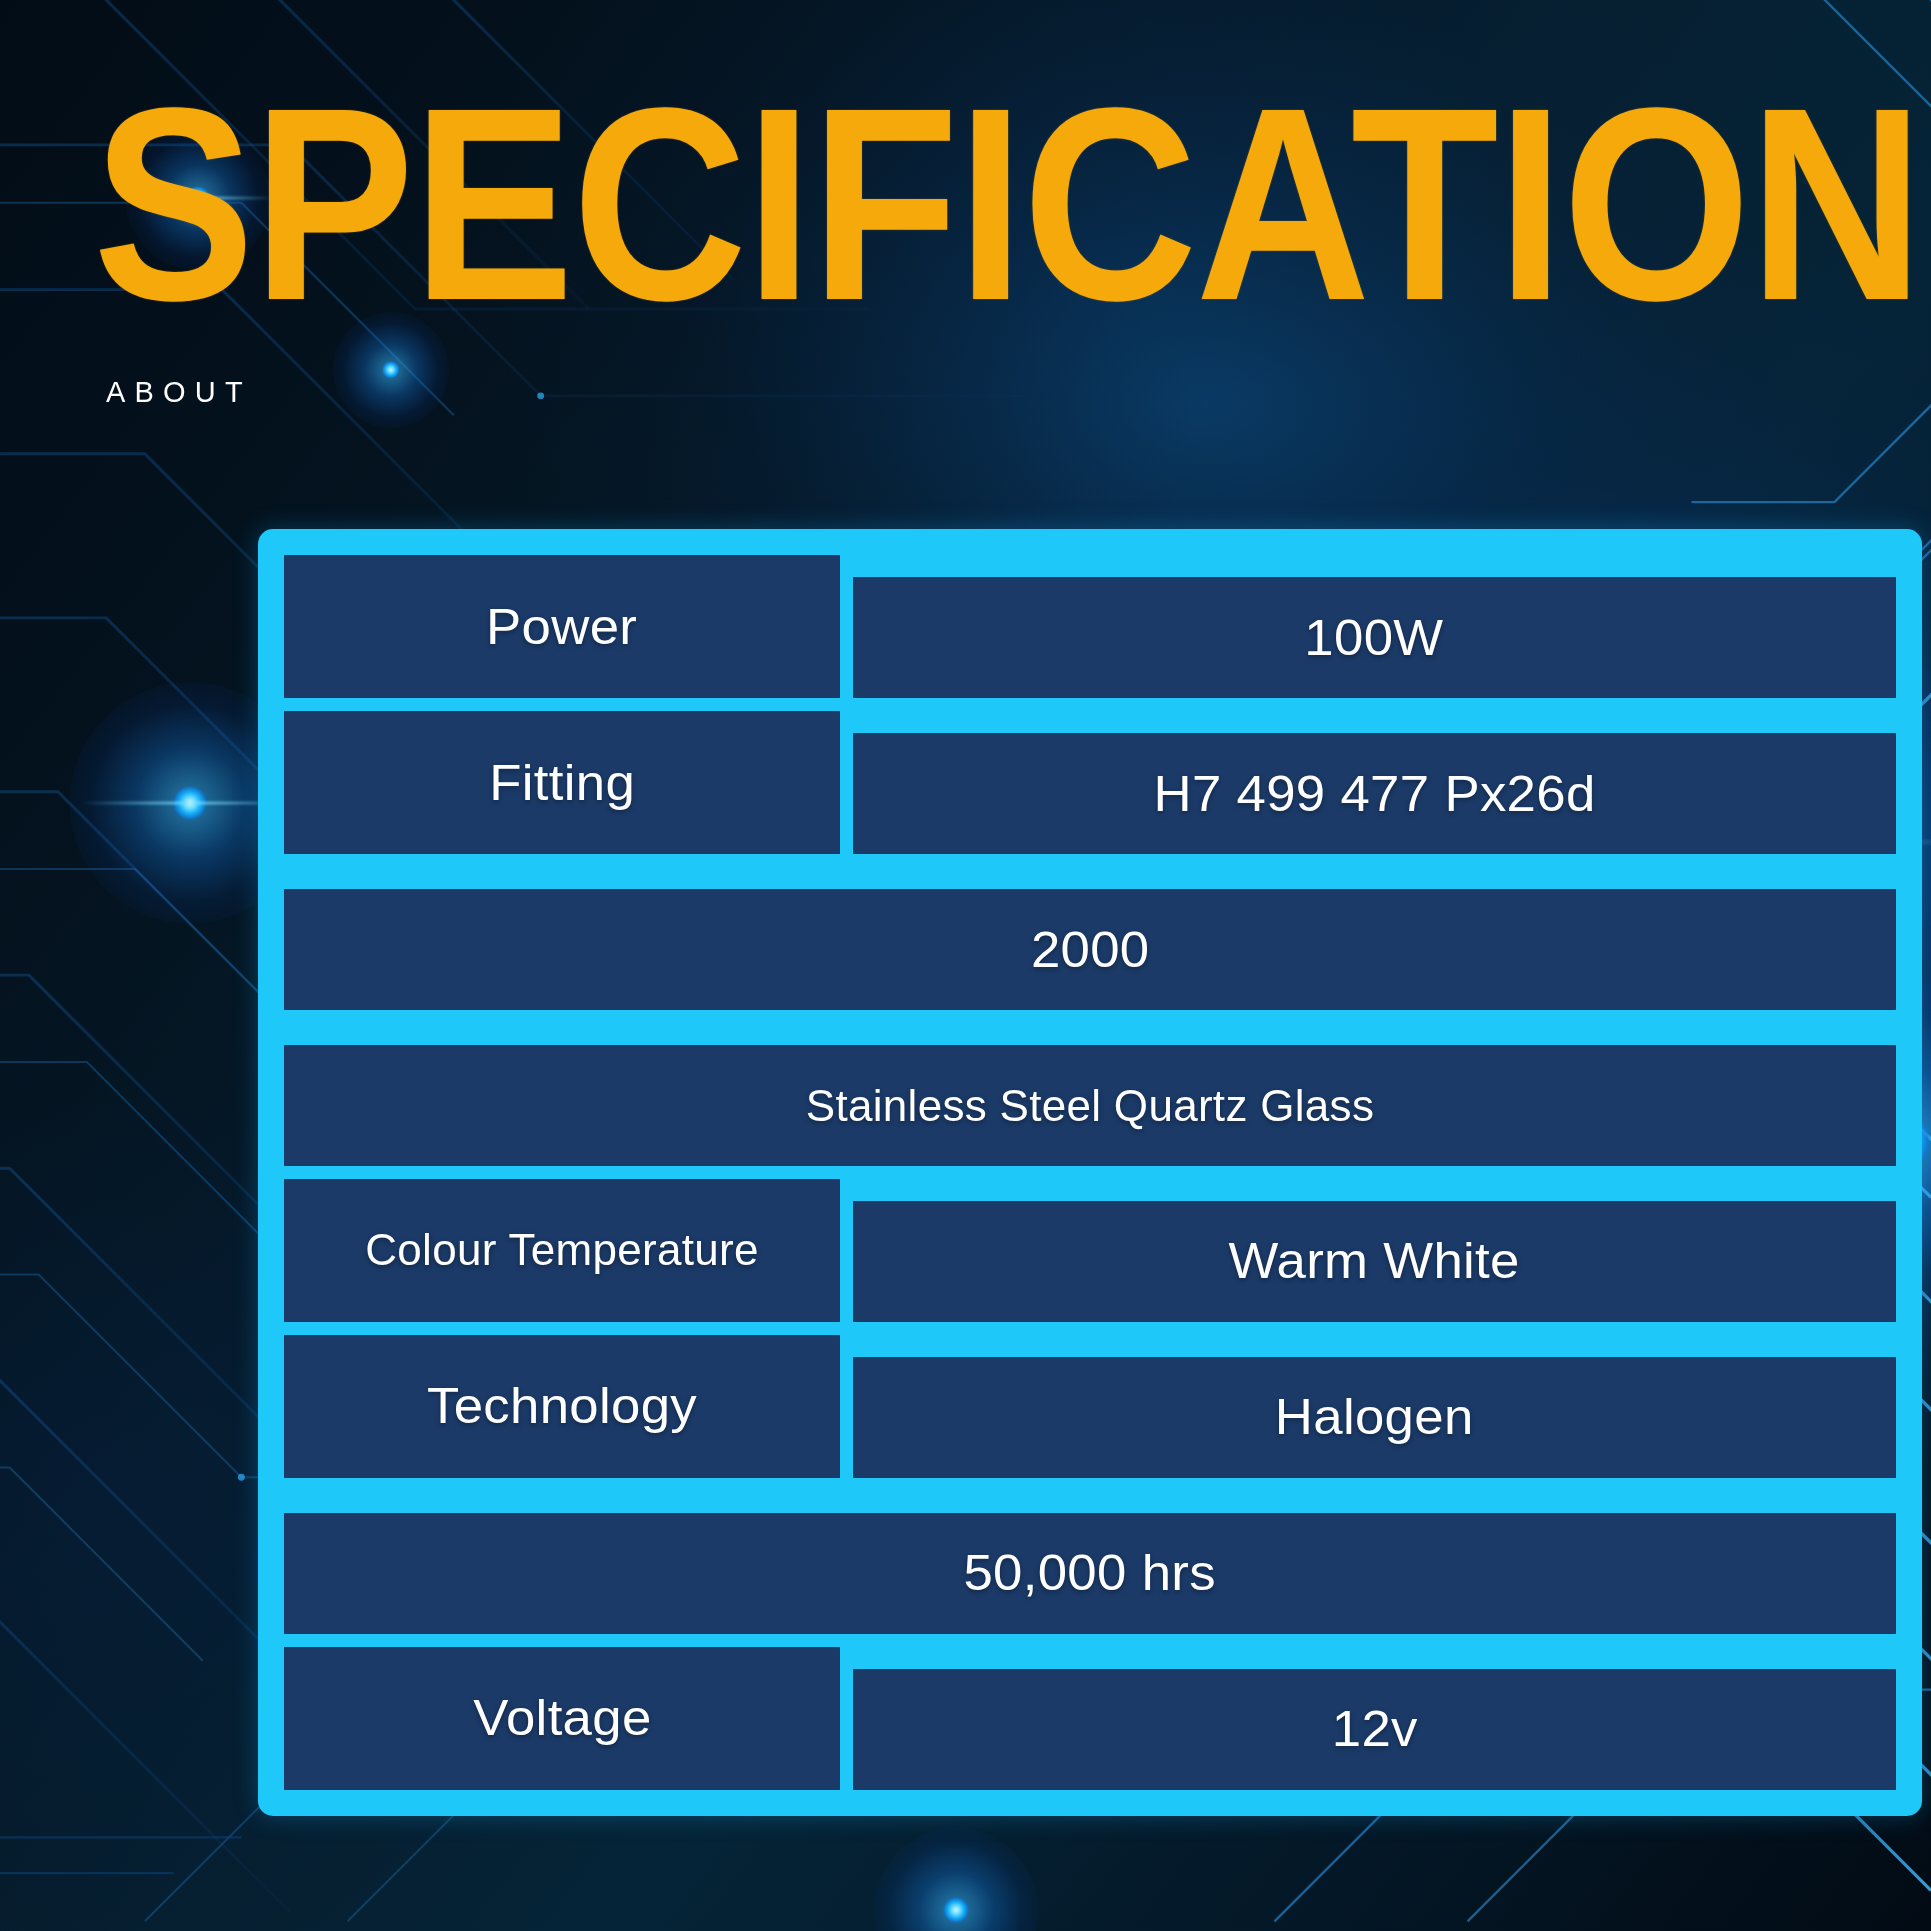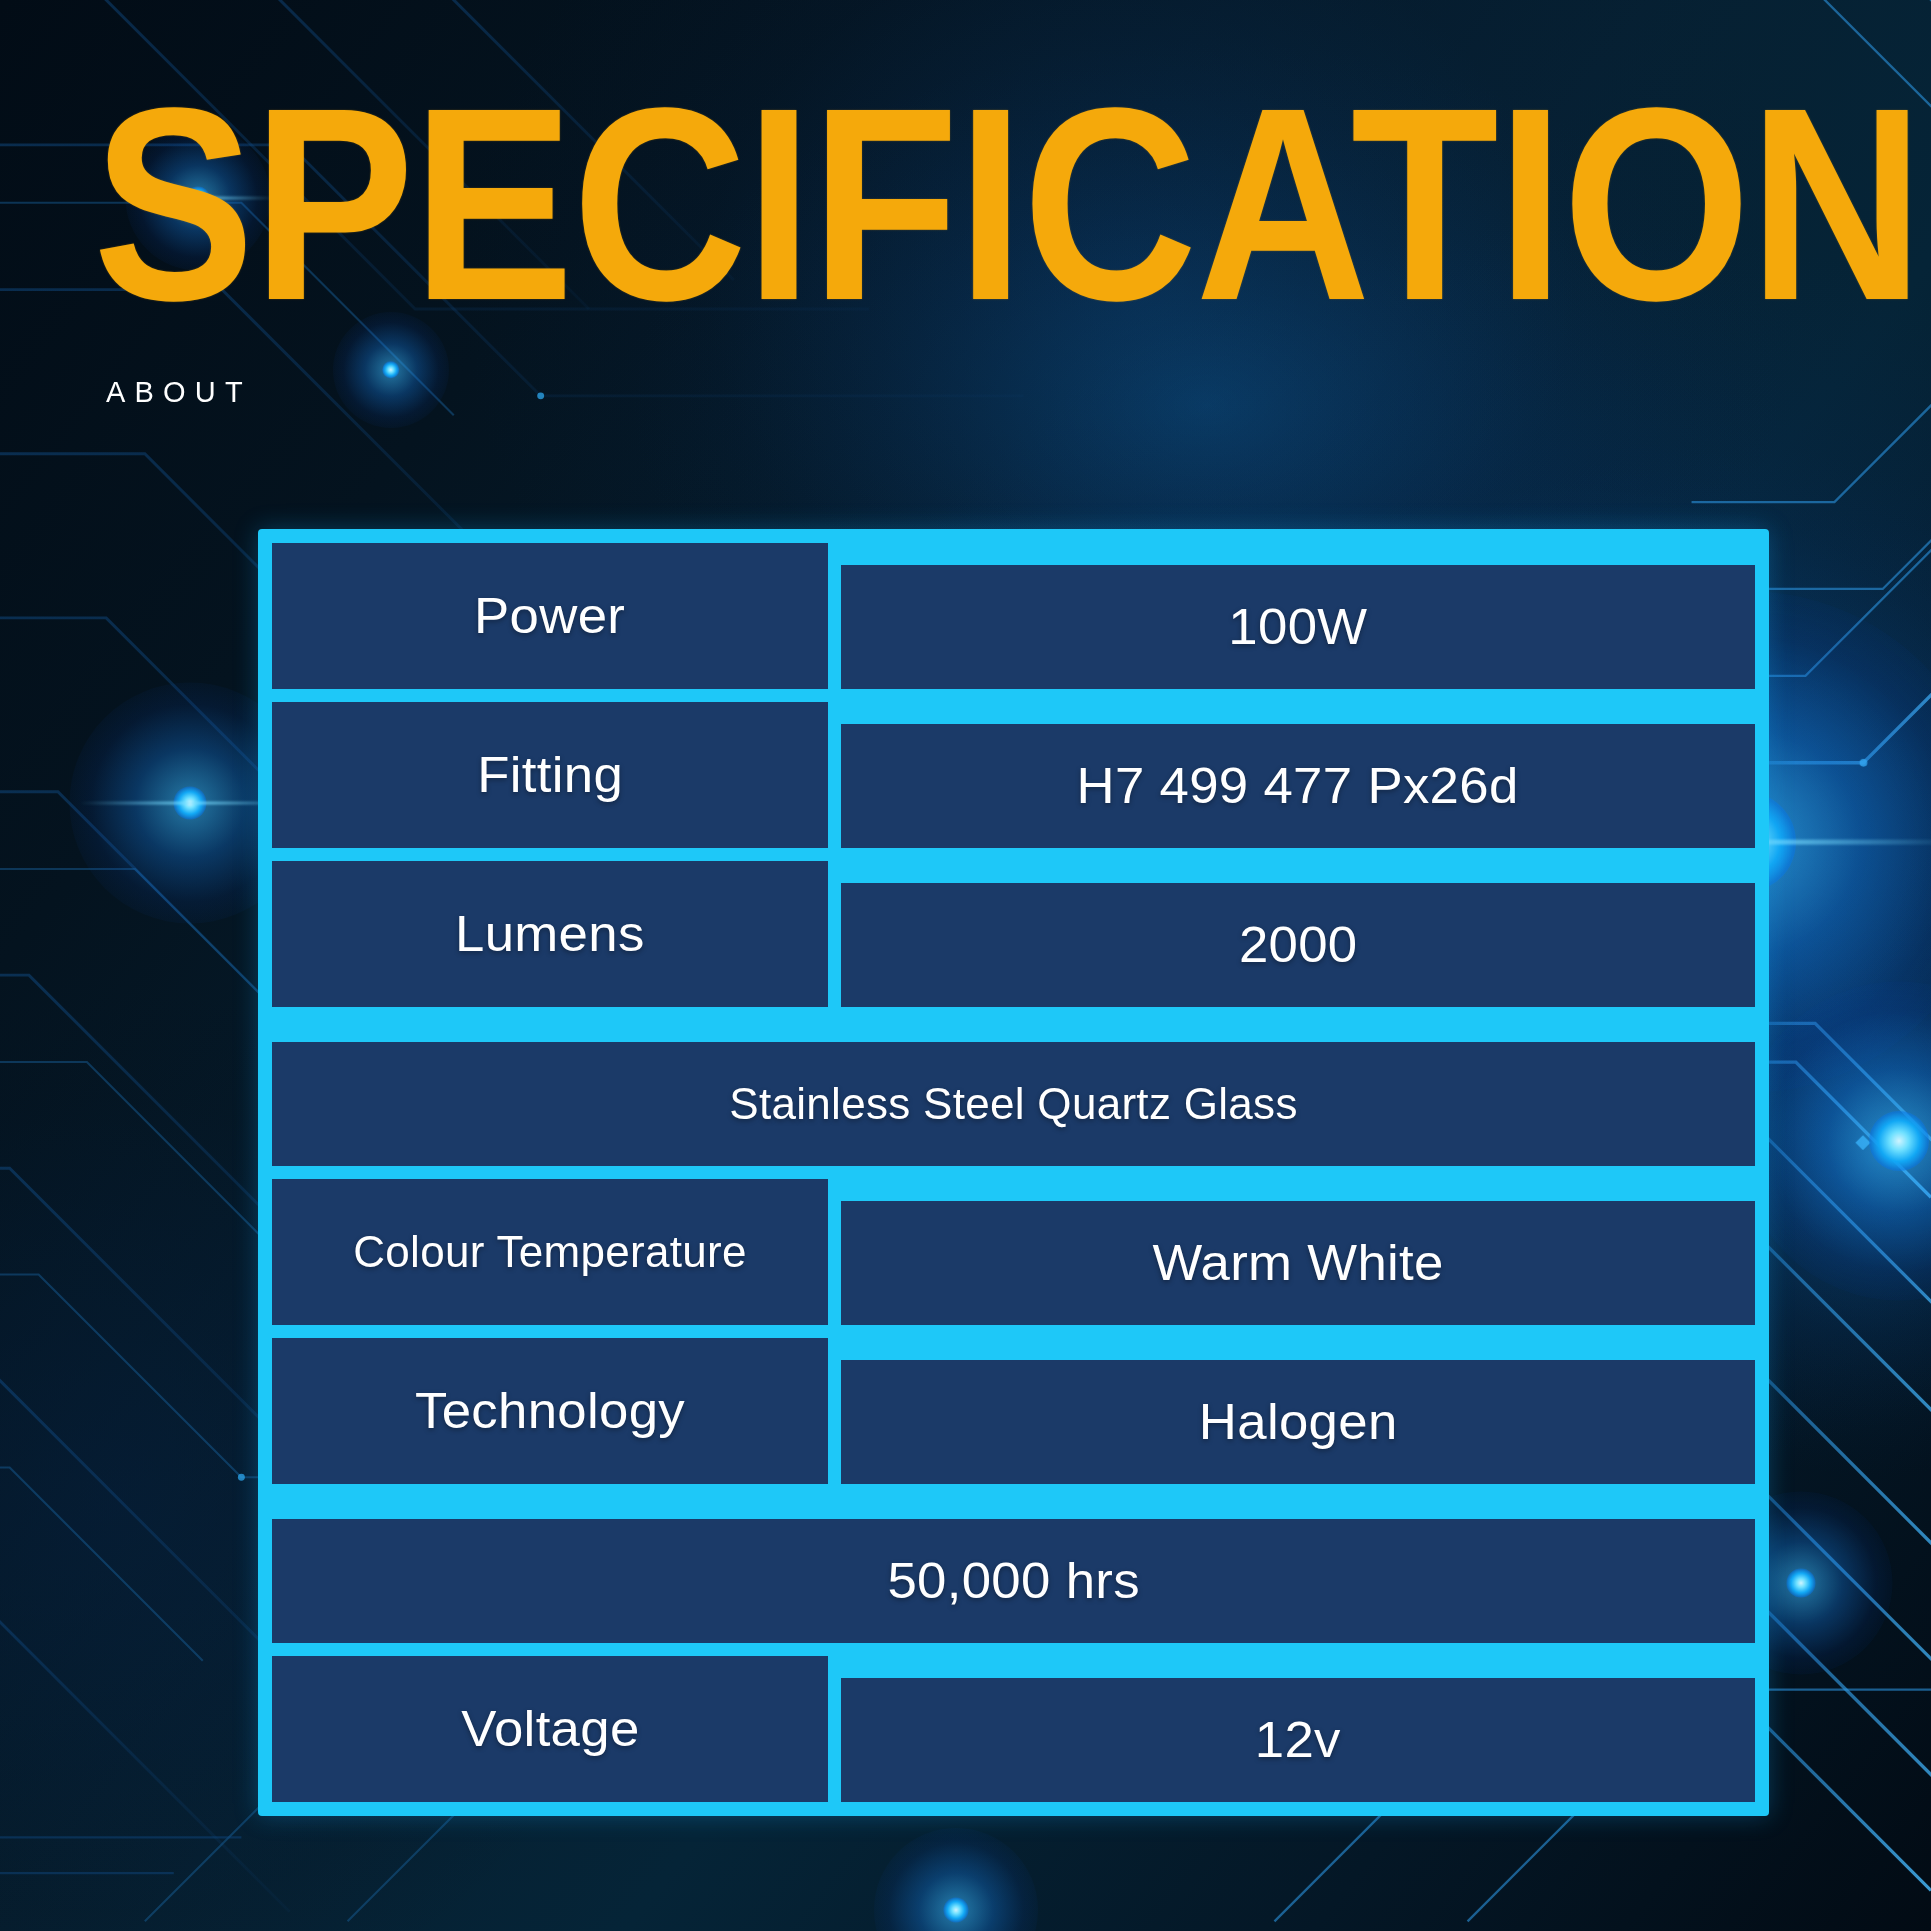--- a/index.html
+++ b/index.html
@@ -70,27 +70,27 @@
     font-size:29px;
     font-weight:normal;
     letter-spacing:9.2px;
     white-space:nowrap;
   }
 
   
   #spec-table {
     position:absolute;
     left:258px; top:529px;
-    width:1511px; height:1287px;
+    width:1664px; height:1287px;
     background:#1ec8f8;
-    border-radius:4px;
+    border-radius:15px;
     box-shadow:0 0 25px rgba(20,160,235,0.30);
     display:flex;
     flex-direction:column;
-    padding:14px;
+    padding:26px;
     gap:12.6px;
   }
   .spec-row {
     flex:1 1 0;
     display:flex;
     gap:12.6px;
     min-height:0;
   }
   .spec-cell {
     background:#1b3a68;
@@ -255,23 +255,20 @@
       </div>
       <div class="spec-row">
         <div class="spec-cell label">
           <span class="spec-text">Fitting</span>
         </div>
         <div class="spec-cell value">
           <span class="spec-text">H7 499 477 Px26d</span>
         </div>
       </div>
       <div class="spec-row">
-        <div class="spec-cell label">
-          <span class="spec-text">Lumens</span>
-        </div>
         <div class="spec-cell value">
           <span class="spec-text">2000</span>
         </div>
       </div>
       <div class="spec-row">
         <div class="spec-cell value">
           <span class="spec-text tight">Stainless Steel Quartz Glass</span>
         </div>
       </div>
       <div class="spec-row">

